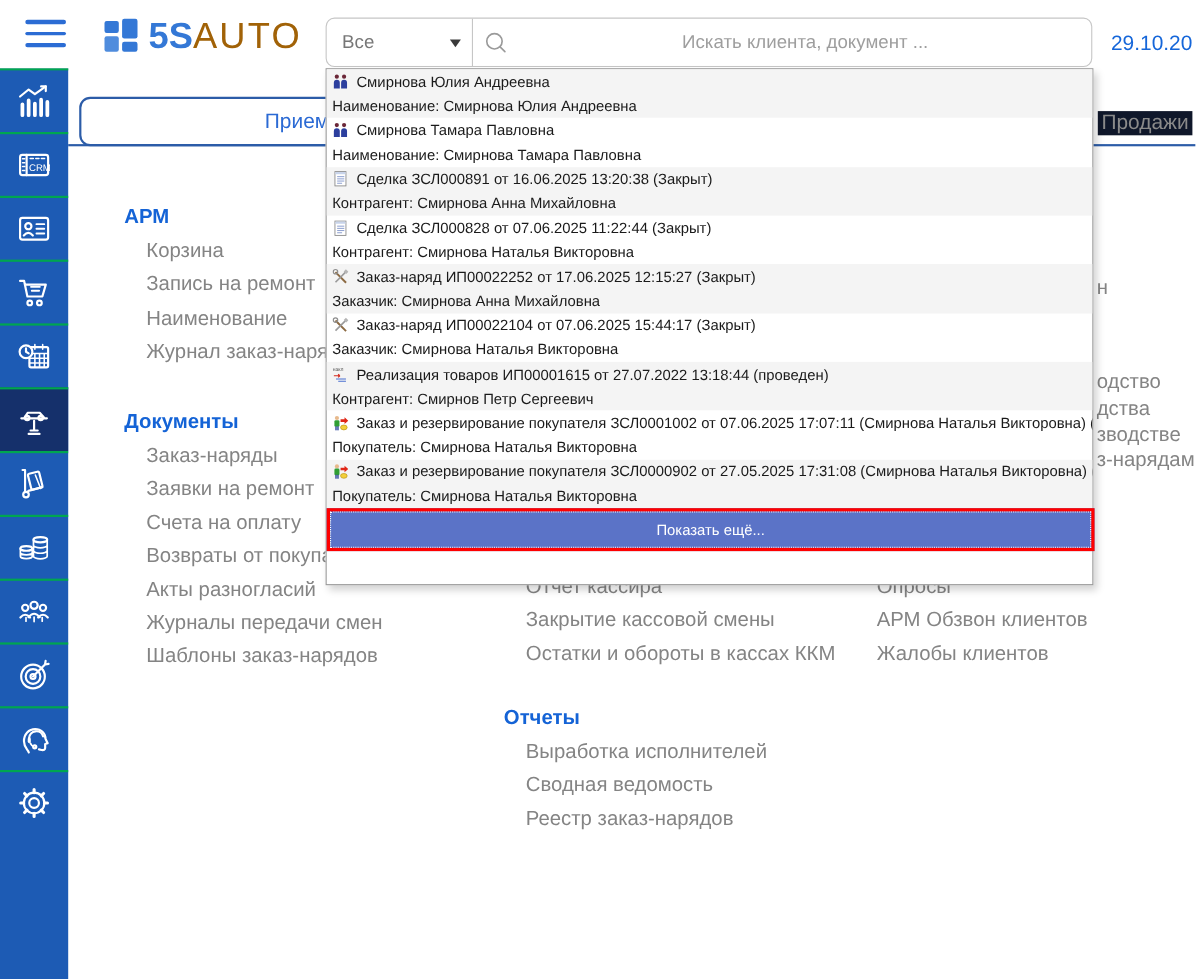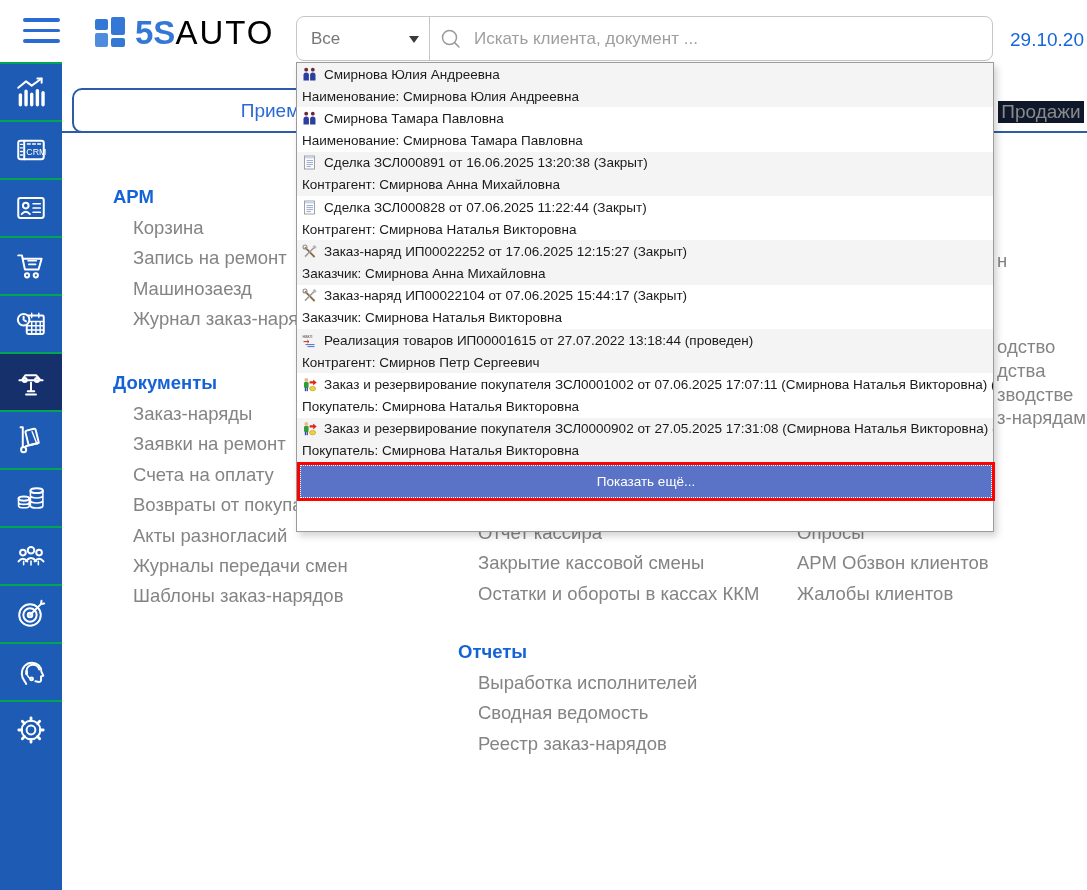--- a/index.html
+++ b/index.html
@@ -17,33 +17,33 @@
   .burger{position:absolute;left:23px;top:18px;width:37px;height:28px;cursor:pointer;}
   .burger span{display:block;height:3.5px;background:#2b6cd4;border-radius:2px;margin-bottom:7px;}
   .logo{position:absolute;left:95px;top:14px;display:flex;align-items:center;}
   .logo-mark{width:32px;height:32px;margin-right:8px;position:relative;}
   .logo-mark i{position:absolute;background:#3478d6;border-radius:2px;}
   .logo-mark i:nth-child(1){left:0;top:2px;width:13px;height:11px;}
   .logo-mark i:nth-child(2){left:16px;top:0;width:14px;height:18px;}
   .logo-mark i:nth-child(3){left:0;top:16px;width:13px;height:14px;background:#4f8cdd;}
   .logo-mark i:nth-child(4){left:16px;top:21px;width:14px;height:9px;}
   .logo-5s{font-size:33px;font-weight:bold;color:#3478d6;letter-spacing:0;}
-  .logo-auto{font-size:33px;font-weight:200;color:#000000;letter-spacing:2px;}
+  .logo-auto{font-size:33px;font-weight:200;color:#a16207;letter-spacing:2px;}
 
   .searchbox{position:absolute;left:296px;top:16px;width:697px;height:45px;border:1px solid #c6c6c6;
              border-radius:8px;background:#fff;display:flex;box-sizing:border-box;}
   .scope{width:133px;border-right:1px solid #c6c6c6;display:flex;align-items:center;padding-left:14px;
          box-sizing:border-box;cursor:pointer;position:relative;}
   .scope-value{font-size:17px;color:#777;}
   .scope-caret{position:absolute;right:10px;top:19px;width:0;height:0;border-left:5.5px solid transparent;
                border-right:5.5px solid transparent;border-top:7px solid #3a3a3a;}
   .search-zone{flex:1;position:relative;display:flex;align-items:center;}
   .mag-icon{position:absolute;left:10px;top:11px;}
   .search-input{border:none;outline:none;width:100%;height:100%;padding-left:44px;font-size:17px;
-                color:#333;background:transparent;font-family:"Liberation Sans",sans-serif;}
+                color:#333;background:transparent;font-family:"Liberation Sans",sans-serif;text-align:center;}
   .search-input::placeholder{color:#9e9e9e;}
   .date{position:absolute;left:1010px;top:29px;width:77px;font-size:19px;color:#1566d9;white-space:nowrap;overflow:hidden;}
 
   
   .tab-underline{position:absolute;left:62px;top:131px;width:1025px;height:2px;background:#2c5ca8;z-index:1;}
   .tab-selected{position:absolute;left:72px;top:88px;width:396px;height:45px;border:2px solid #2c5ca8;
                 border-radius:10px;box-sizing:border-box;z-index:2;display:flex;align-items:center;
                 justify-content:center;background:#fff;cursor:pointer;}
   .tab-selected .lbl{font-size:19px;color:#2b6ad4;}
   .tab-other{position:absolute;left:998px;top:101px;width:86px;text-align:center;font-size:19px;color:#8a8a8a;
@@ -75,21 +75,21 @@
   <div class="tab-underline"></div>
   <div class="tab-selected">
     <span class="lbl">Прием</span>
   </div>
   <div class="tab-other">Продажи</div>
 
   <div class="col" style="left:113px;top:181px;">
     <h3>АРМ</h3>
     <div class="mi">Корзина</div>
     <div class="mi">Запись на ремонт</div>
-    <div class="mi">Машинозаезд</div>
+    <div class="mi">Наименование</div>
     <div class="mi">Журнал заказ-наря</div>
   </div>
 
   <div class="col" style="left:113px;top:367px;">
     <h3>Документы</h3>
     <div class="mi">Заказ-наряды</div>
     <div class="mi">Заявки на ремонт</div>
     <div class="mi">Счета на оплату</div>
     <div class="mi">Возвраты от покупа</div>
     <div class="mi">Акты разногласий</div>

